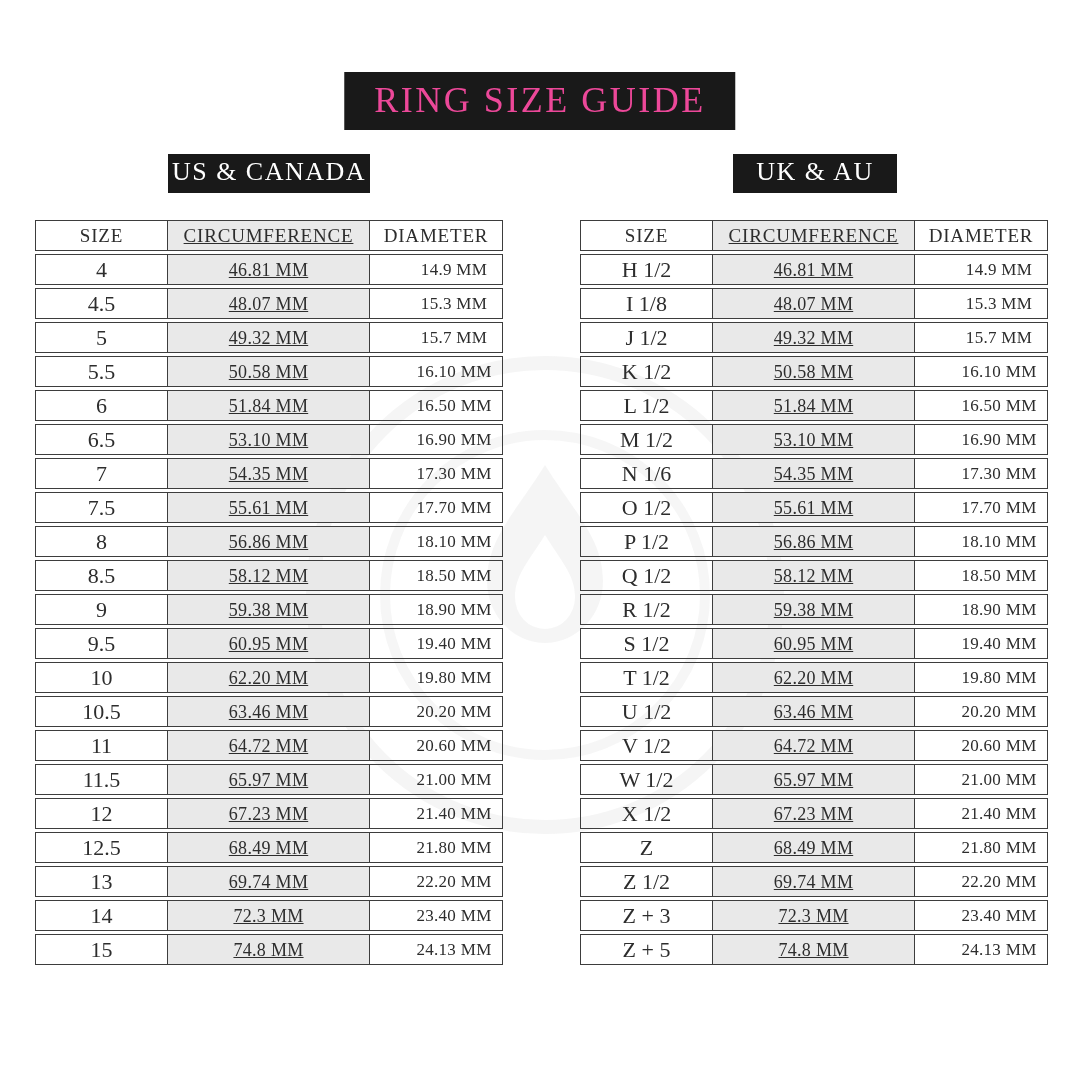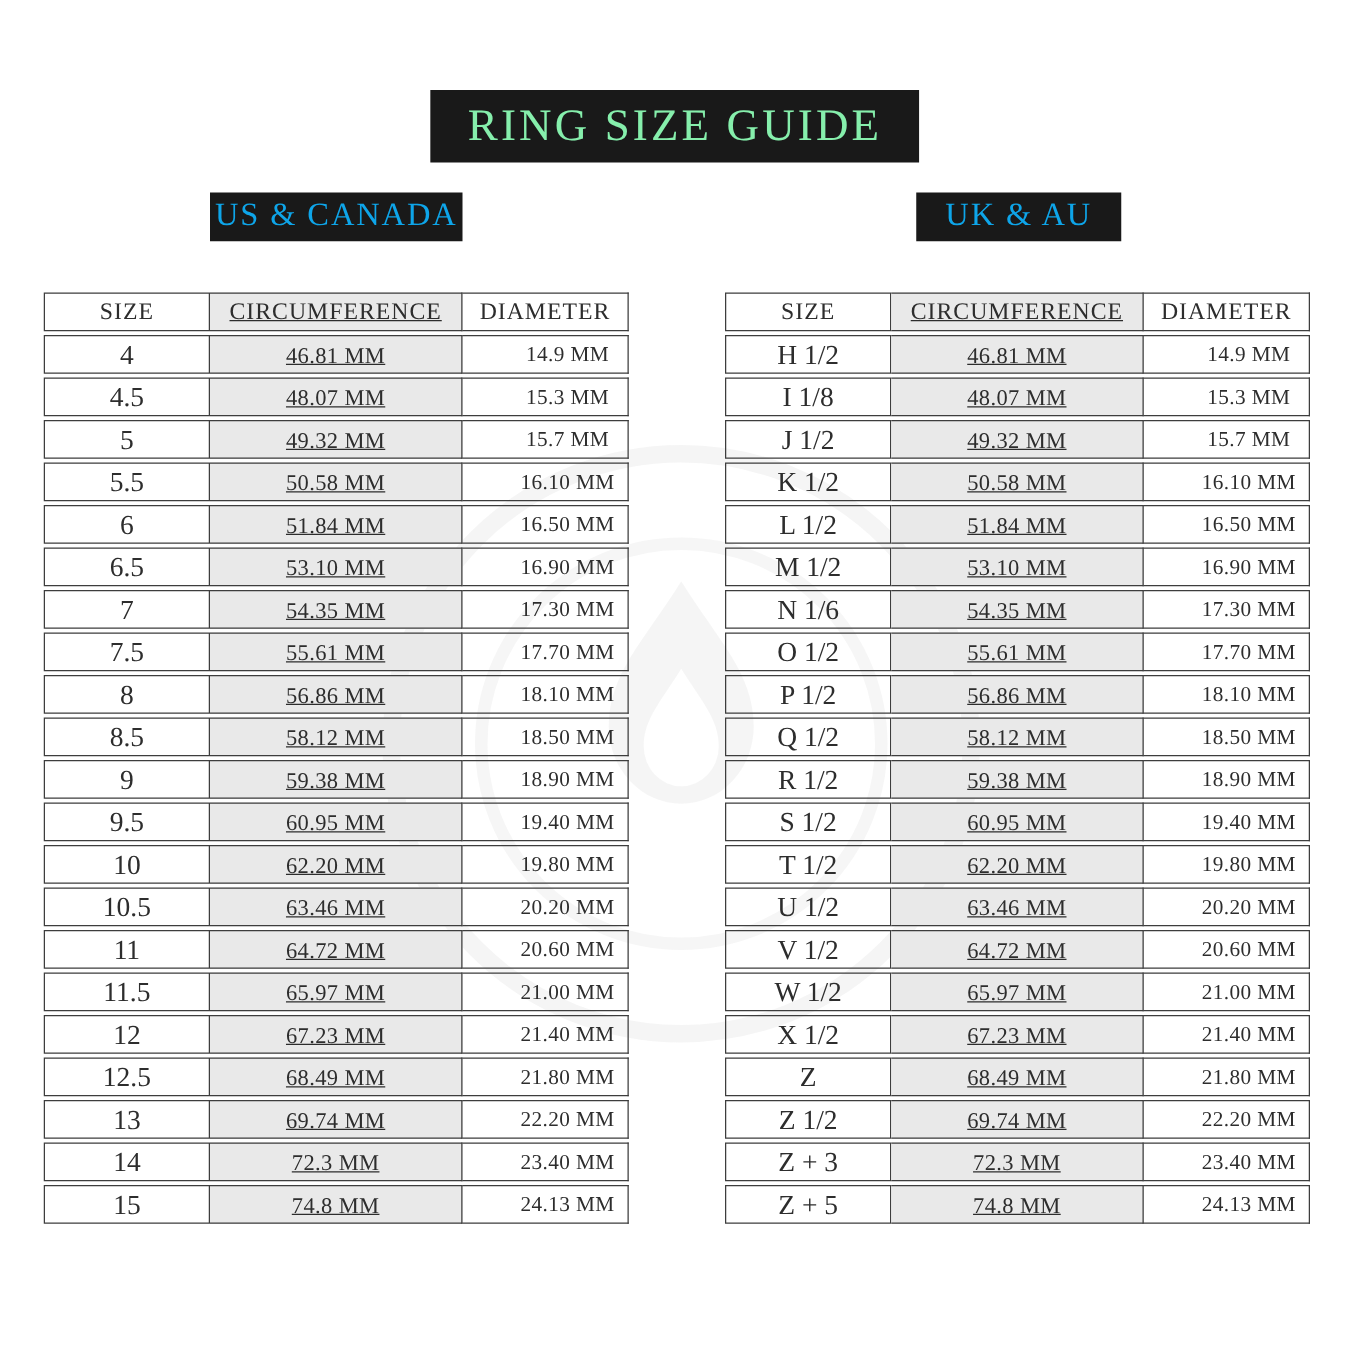--- a/index.html
+++ b/index.html
@@ -15,39 +15,39 @@
   
   .watermark {
     position:absolute; left:295px; top:345px;
     width:500px; height:500px;
     opacity:0.55;
     pointer-events:none;
   }
 
   .title-box {
     position:absolute; top:72px; left:50%; transform:translateX(-50%);
-    background:#191919; color:#86efac;
+    background:#191919; color:#ec4899;
     font-size:36px; letter-spacing:2.5px;
     padding:7px 30px 9px 30px;
     white-space:nowrap;
   }
 
   .region-label {
     position:absolute; top:154px;
-    background:#191919; color:#0ea5e9;
+    background:#191919; color:#ffffff;
     font-size:26px; letter-spacing:1.5px;
     padding:3px 0 6px 0;
     white-space:nowrap;
     text-align:center;
   }
   #us-label { left:269px; transform:translateX(-50%); width:202px; }
   #uk-label { left:815px; transform:translateX(-50%); width:164px; }
 
   .size-table {
-    position:absolute; top:234px; width:468px;
+    position:absolute; top:220px; width:468px;
     display:flex; flex-direction:column; gap:3px;
   }
   #us-table { left:35px; }
   #uk-table { left:580px; }
 
   .t-row { display:flex; height:31px; flex:0 0 31px; }
   .t-cell {
     box-sizing:border-box;
     border:1px solid #3d3d3d;
     display:flex; align-items:center; justify-content:center;

